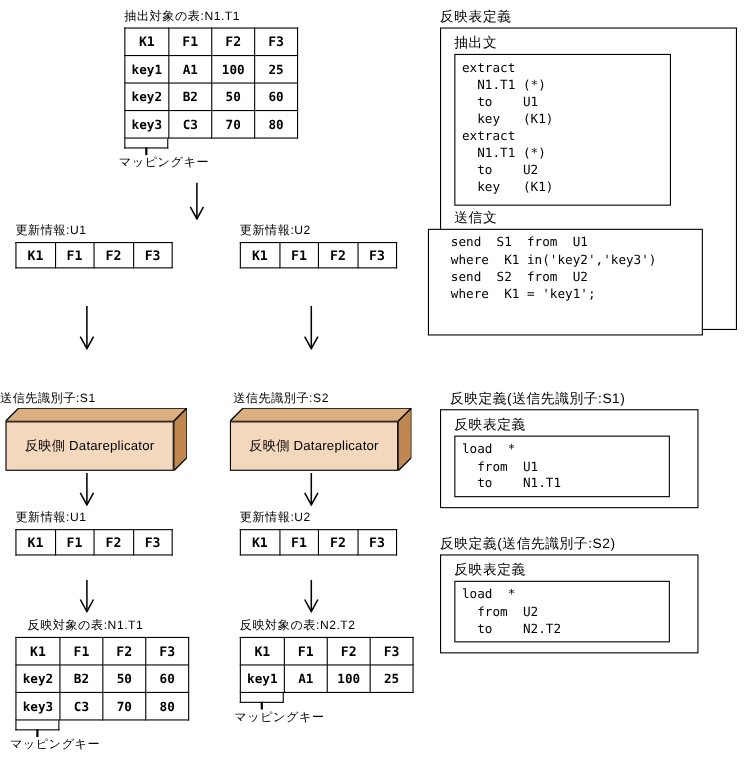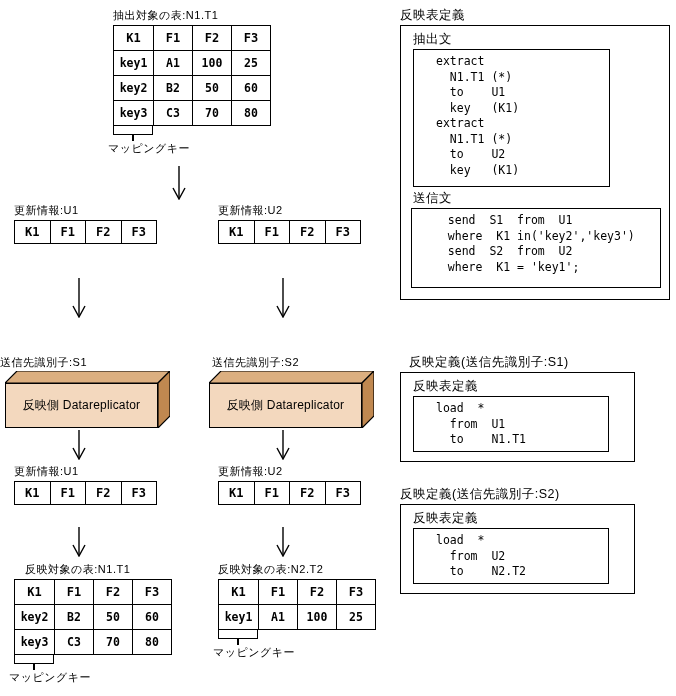--- a/index.html
+++ b/index.html
@@ -86,21 +86,21 @@
     letter-spacing: 0.5px;
   }
   .code-box {
     border: 1.5px solid #000000;
     background: #ffffff;
     box-sizing: border-box;
     font-family: "DejaVu Sans Mono", monospace;
     font-size: 11.5px;
     line-height: 15.5px;
     white-space: pre;
-    padding: 4px 22px;
+    padding: 4px 6px;
     color: #000000;
   }
 
   
   .box3d {
     width: 165px;
     height: 57px;
   }
   .box3d .face {
     position: absolute;
@@ -178,21 +178,21 @@
 <div class="abs code-box" style="left:413px; top:49px; width:197px; height:138px;">extract
   N1.T1 (*)
   to    U1
   key   (K1)
 extract
   N1.T1 (*)
   to    U2
   key   (K1)</div>
 
 <div class="abs panel-label" style="left:413px; top:191px;">送信文</div>
-<div class="abs code-box" style="left:411px; top:208px; width:250px; height:80px;">  send  S1  from  U1
+<div class="abs code-box" style="left:389px; top:208px; width:250px; height:97px;">  send  S1  from  U1
   where  K1 in('key2','key3')
   send  S2  from  U2
   where  K1 = 'key1';</div>
 
 <div class="abs caption" style="left:14px; top:203px;">更新情報:U1</div>
 <table class="abs grid tbl-row" style="left:14px; top:220px;">
   <colgroup>
       <col>
       <col>
       <col>

